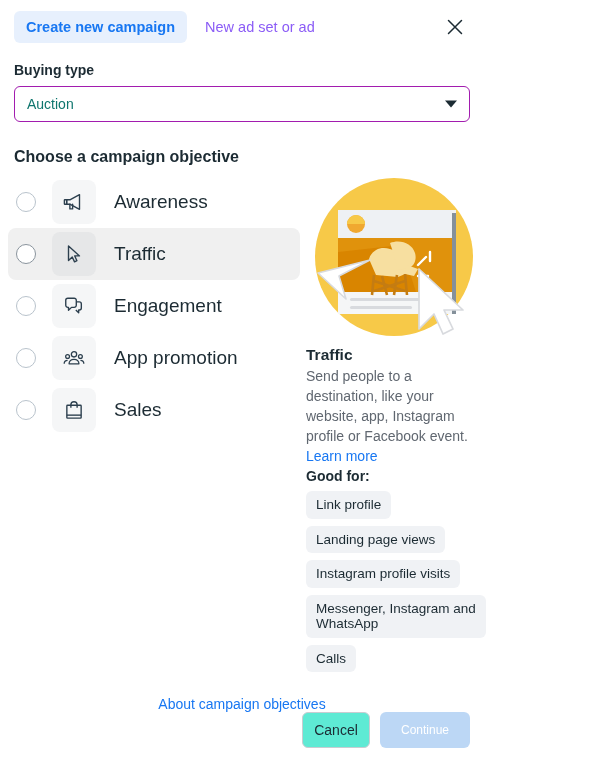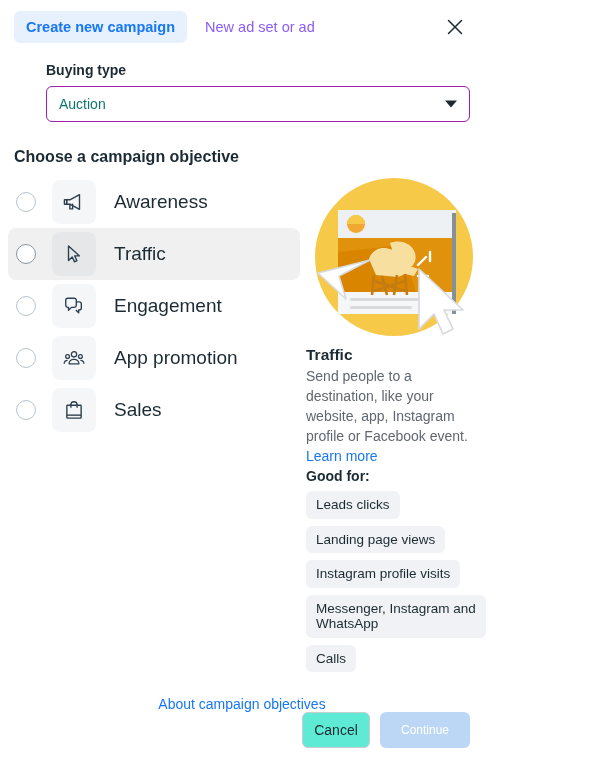--- a/index.html
+++ b/index.html
@@ -38,21 +38,21 @@
   }
   .close-btn {
     margin-left: auto;
     width: 30px; height: 30px;
     display: flex; align-items: center; justify-content: center;
     cursor: pointer; border-radius: 50%;
   }
   .close-btn svg { display: block; }
 
   
-  .section-pad { padding: 0 14px; margin-left: 32px; }
+  .section-pad { padding: 0 14px; }
   .field-label {
     font-size: 14px; font-weight: bold; color: #1c2b33;
     margin-top: 10px; margin-bottom: 8px;
   }
   .select-box {
     position: relative;
     height: 36px;
     border: 1px solid #a21caf;
     border-radius: 6px;
     background: #fff;
@@ -289,21 +289,21 @@
             <path d="M113 92 L113 152 L128 137 L137 157 L147 152 L138 133 L157 133 Z"></path>
           </g>
         </svg>
       </div>
 
       <div class="detail-title">Traffic</div>
       <div class="detail-desc"><span>Send people to a destination, like your website, app, Instagram profile or Facebook event. </span><a>Learn more</a></div>
       <div class="good-for">Good for:</div>
 
       <div class="chips">
-        <div class="chip">Leads clicks</div>
+        <div class="chip">Link profile</div>
         <div class="chip">Landing page views</div>
         <div class="chip">Instagram profile visits</div>
         <div class="chip">Messenger, Instagram and WhatsApp</div>
         <div class="chip">Calls</div>
       </div>
 
     </div>
   </div>
 
   <div class="footer">

